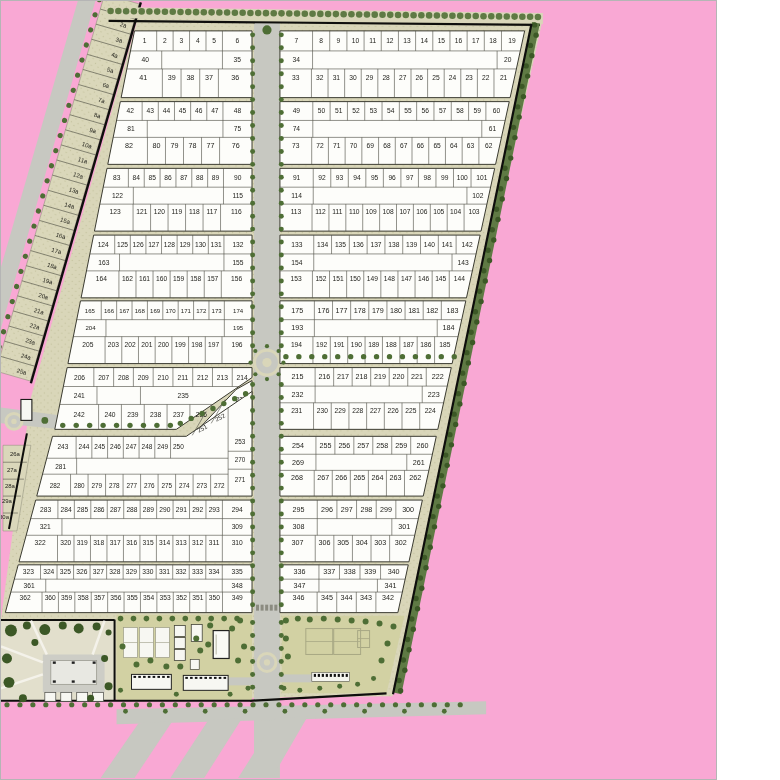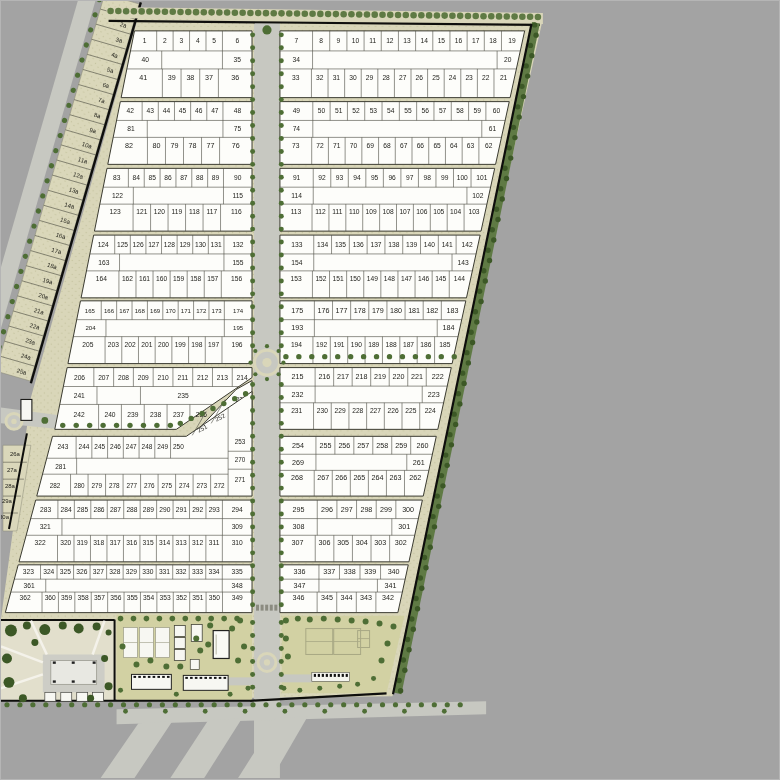--- a/index.html
+++ b/index.html
@@ -1,17 +1,17 @@
 <!DOCTYPE html>
 <html><head>
 <meta charset="utf-8">
 <style>
   html,body{margin:0;padding:0;background:#ffffff;}
-  .stage{position:relative;width:780px;height:780px;box-sizing:border-box;
-         border:1.5px solid #b5b5b5;background:#a3a3a3;overflow:hidden;}
+  .stage{position:relative;width:717px;height:780px;box-sizing:border-box;
+         border:1.5px solid #b5b5b5;background:#f9a8d4;overflow:hidden;}
   svg{display:block;}
   svg text{font-family:"Liberation Sans", sans-serif;}
 </style>
 </head>
 <body>
 
 <div class="stage">
   <svg width="777" height="777" viewBox="0 0 780 780">
       <defs>
         <pattern id="speck" width="7" height="7" patternUnits="userSpaceOnUse">

